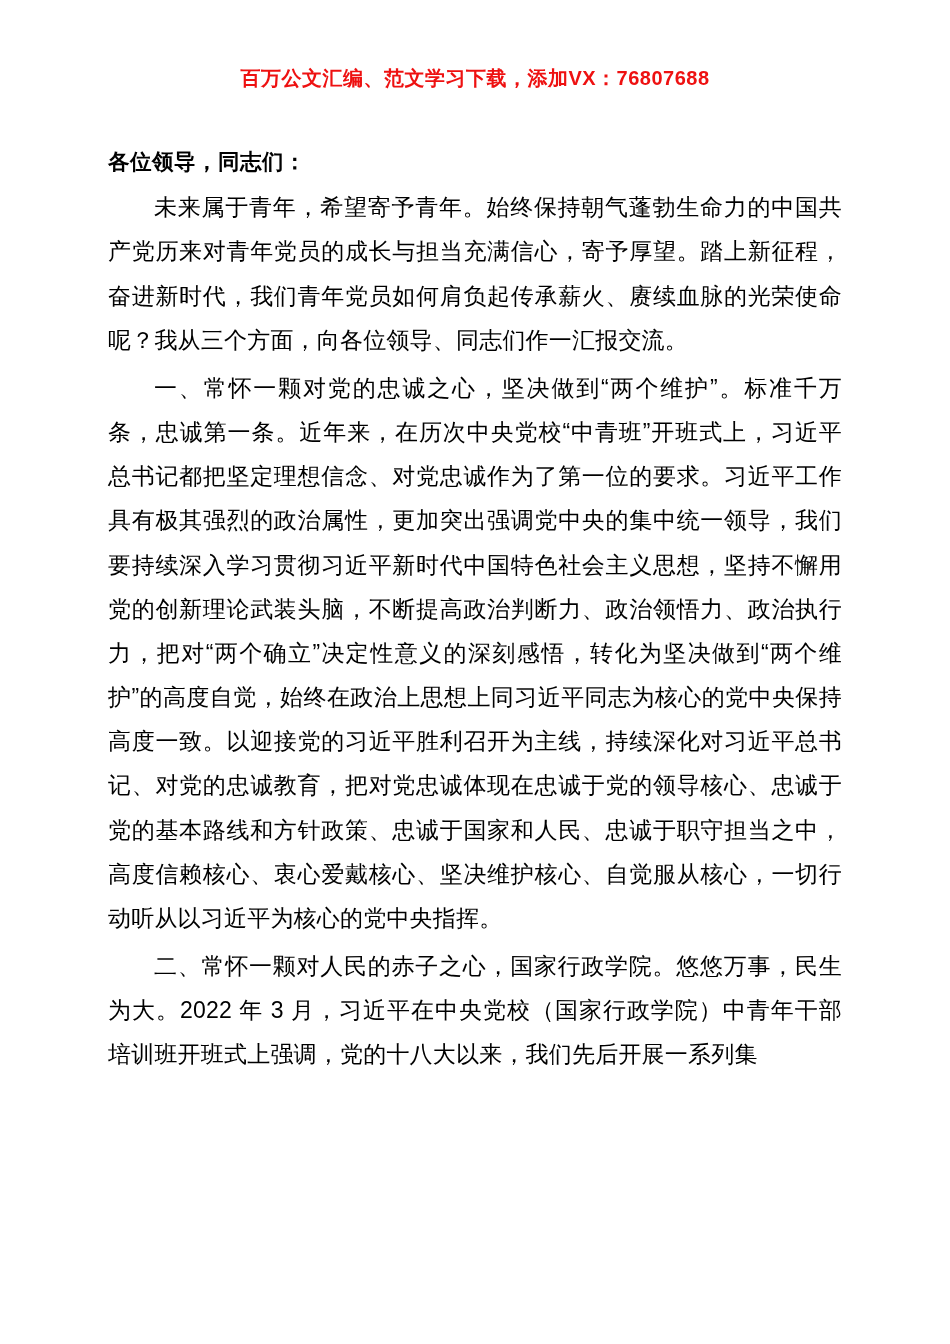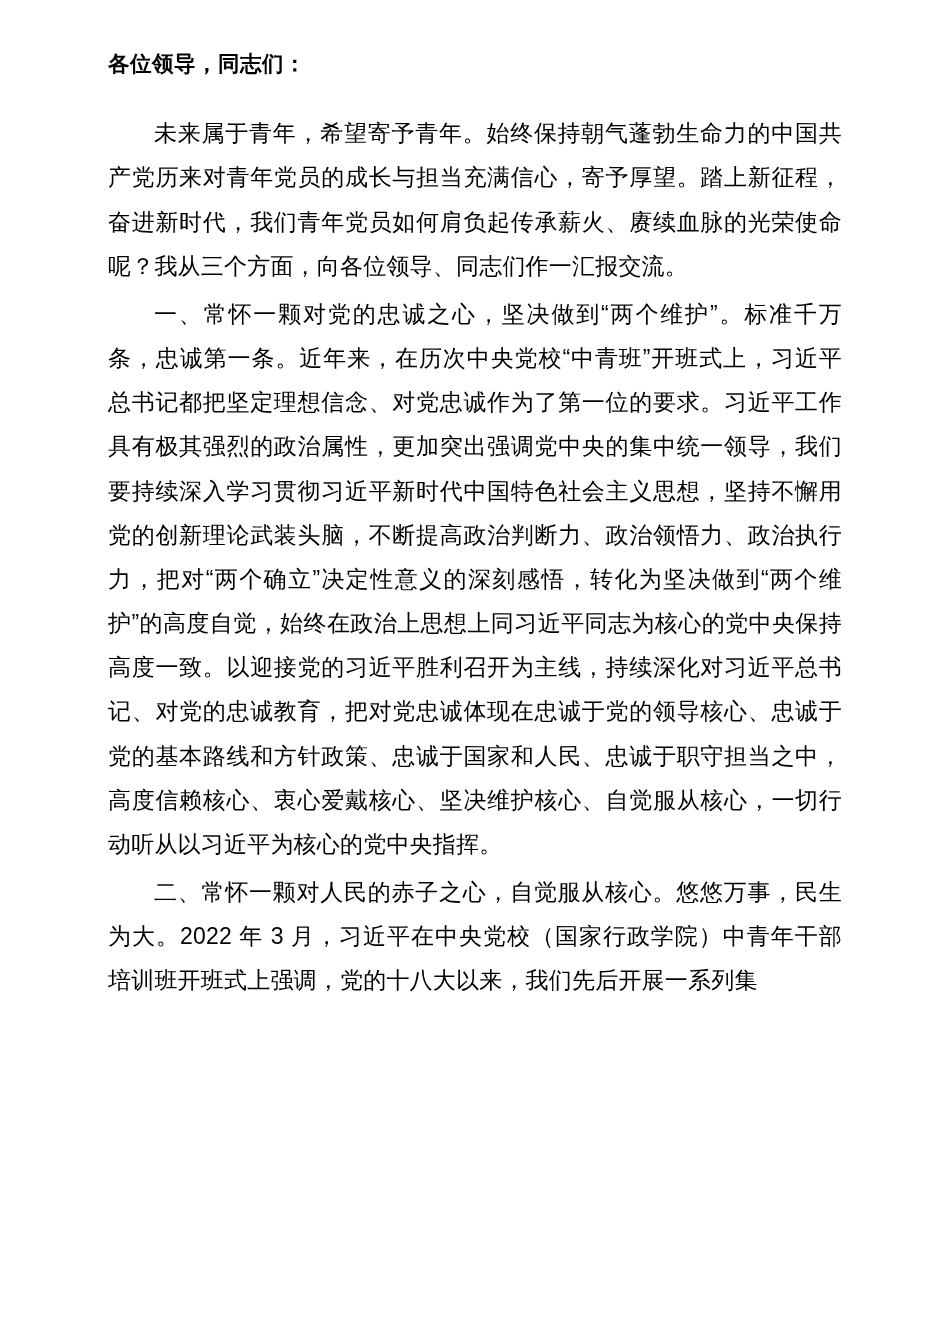--- a/index.html
+++ b/index.html
@@ -34,21 +34,21 @@
     font-family: "Liberation Sans", sans-serif;
   }
   .doc-body {
     margin-top: 48px;
   }
   .salutation {
     font-size: 21.5px;
     font-weight: bold;
     letter-spacing: 0.5px;
     line-height: 1.55;
-    margin: 0 0 30px 0;
+    margin: 0 0 6px 0;
   }
   p.para {
     font-size: 23px;
     line-height: 1.92;
     margin: 0 0 4px 0;
     text-align: justify;
     text-justify: inter-ideograph;
     text-indent: 2em;
     letter-spacing: 0.2px;
   }
@@ -57,31 +57,32 @@
   }
   .clip {
     overflow: hidden;
   }
 </style>
 </head>
 <body>
 
 <div class="page">
 
+  <div class="watermark">百万公文汇编、范文学习下载，添加VX：76807688</div>
 
   <div class="doc-body">
 
     <div class="salutation">各位领导，同志们：</div>
 
     <p class="para">
       <span>未来属于青年，希望寄予青年。始终保持朝气蓬勃生命力的中国共产党历来对青年党员的成长与担当充满信心，寄予厚望。踏上新征程，奋进新时代，我们青年党员如何肩负起传承薪火、赓续血脉的光荣使命呢？我从三个方面，向各位领导、同志们作一汇报交流。</span>
     </p>
 
     <p class="para">
       <span class="lead">一、常怀一颗对党的忠诚之心，坚决做到“两个维护”。</span><span>标准千万条，忠诚第一条。近年来，在历次中央党校“中青班”开班式上，习近平总书记都把坚定理想信念、对党忠诚作为了第一位的要求。习近平工作具有极其强烈的政治属性，更加突出强调党中央的集中统一领导，我们要持续深入学习贯彻习近平新时代中国特色社会主义思想，坚持不懈用党的创新理论武装头脑，不断提高政治判断力、政治领悟力、政治执行力，把对“两个确立”决定性意义的深刻感悟，转化为坚决做到“两个维护”的高度自觉，始终在政治上思想上同习近平同志为核心的党中央保持高度一致。以迎接党的习近平胜利召开为主线，持续深化对习近平总书记、对党的忠诚教育，把对党忠诚体现在忠诚于党的领导核心、忠诚于党的基本路线和方针政策、忠诚于国家和人民、忠诚于职守担当之中，高度信赖核心、衷心爱戴核心、坚决维护核心、自觉服从核心，一切行动听从以习近平为核心的党中央指挥。</span>
     </p>
 
     <p class="para clip">
-      <span class="lead">二、常怀一颗对人民的赤子之心，自觉服从核心。</span><span>悠悠万事，民生为大。2022 年 3 月，习近平在中央党校（国家行政学院）中青年干部培训班开班式上强调，党的十八大以来，我们先后开展一系列集</span>
+      <span class="lead">二、常怀一颗对人民的赤子之心，国家行政学院。</span><span>悠悠万事，民生为大。2022 年 3 月，习近平在中央党校（国家行政学院）中青年干部培训班开班式上强调，党的十八大以来，我们先后开展一系列集</span>
     </p>
 
   </div>
 </div>
 
 </body></html>

